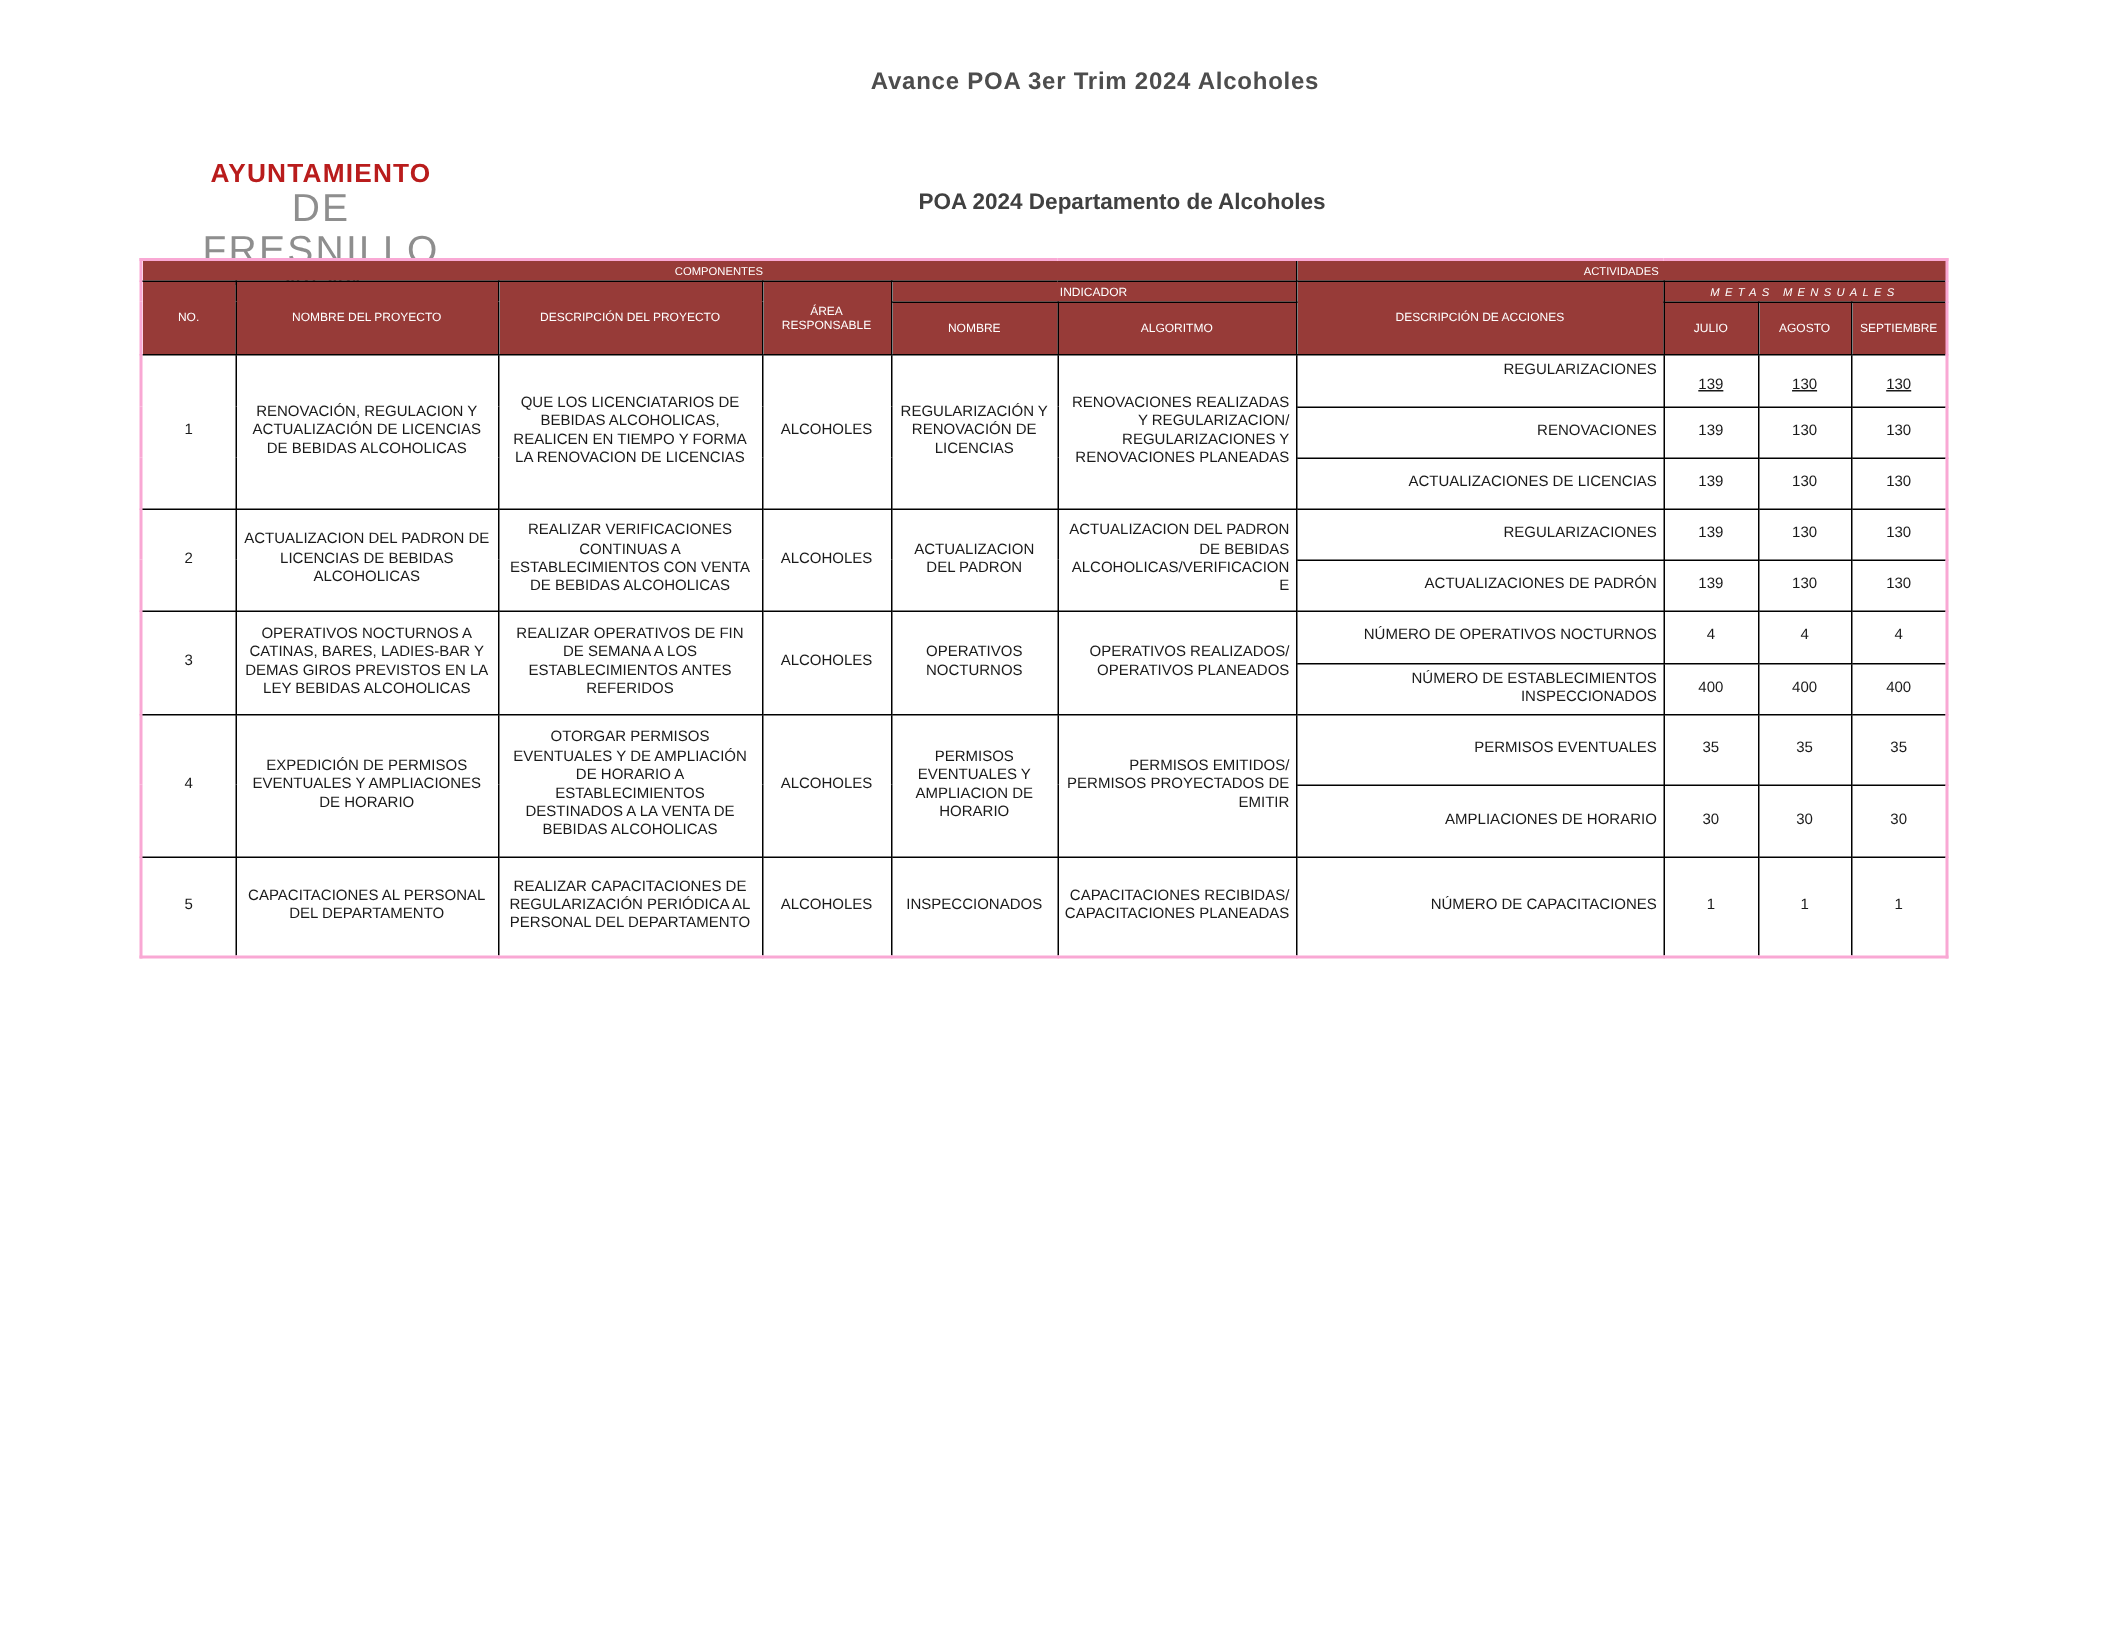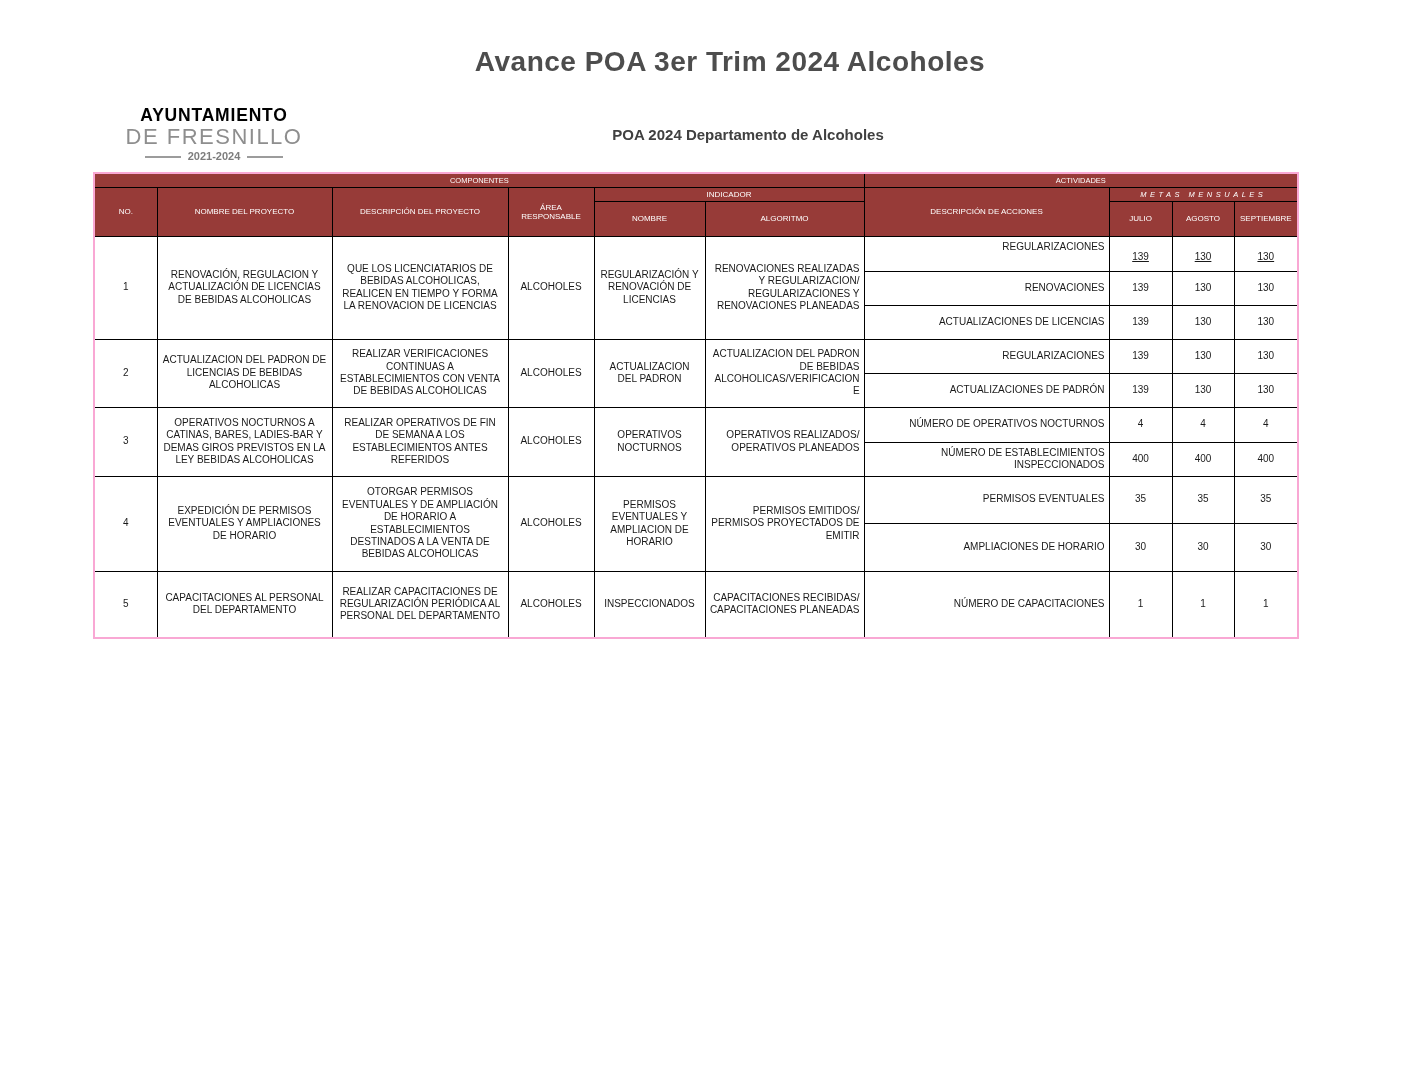--- a/index.html
+++ b/index.html
@@ -3,33 +3,33 @@
 <meta charset="utf-8">
 <style>
   html,body{margin:0;padding:0;background:#ffffff;}
   body{
     width:1408px;height:1088px;position:relative;
     font-family:"Liberation Sans", sans-serif;
     -webkit-font-smoothing:antialiased;
   }
   .page-title{
     position:absolute;top:46px;left:730px;transform:translateX(-50%);
-    font-size:28px;font-weight:bold;color:#4d4d4d;white-space:nowrap;
+    font-size:16px;font-weight:bold;color:#4d4d4d;white-space:nowrap;
     letter-spacing:0.5px;
   }
   .subtitle{
     position:absolute;top:126px;left:748px;transform:translateX(-50%);
     font-size:15px;font-weight:bold;color:#404040;white-space:nowrap;
   }
   .logo{
     position:absolute;left:112px;top:106px;width:204px;text-align:center;
     color:#7b7b7b;line-height:1.05;
   }
-  .logo .l1{font-size:17.5px;font-weight:bold;letter-spacing:0.8px;color:#000000;}
-  .logo .l2{font-size:22px;font-weight:normal;letter-spacing:1.5px;color:#8e8e8e;margin-top:1px;}
+  .logo .l1{font-size:17.5px;font-weight:bold;letter-spacing:0.8px;color:#b91c1c;}
+  .logo .l2{font-size:26px;font-weight:normal;letter-spacing:1.5px;color:#8e8e8e;margin-top:1px;}
   .logo .years{
     display:flex;align-items:center;justify-content:center;gap:7px;
     font-size:11px;font-weight:bold;color:#7d7d7d;margin-top:3px;
   }
   .logo .years::before,.logo .years::after{
     content:"";display:block;width:36px;height:2px;background:#9c9c9c;
   }
 
   table.poa{
     position:absolute;left:93px;top:172px;width:1204px;

